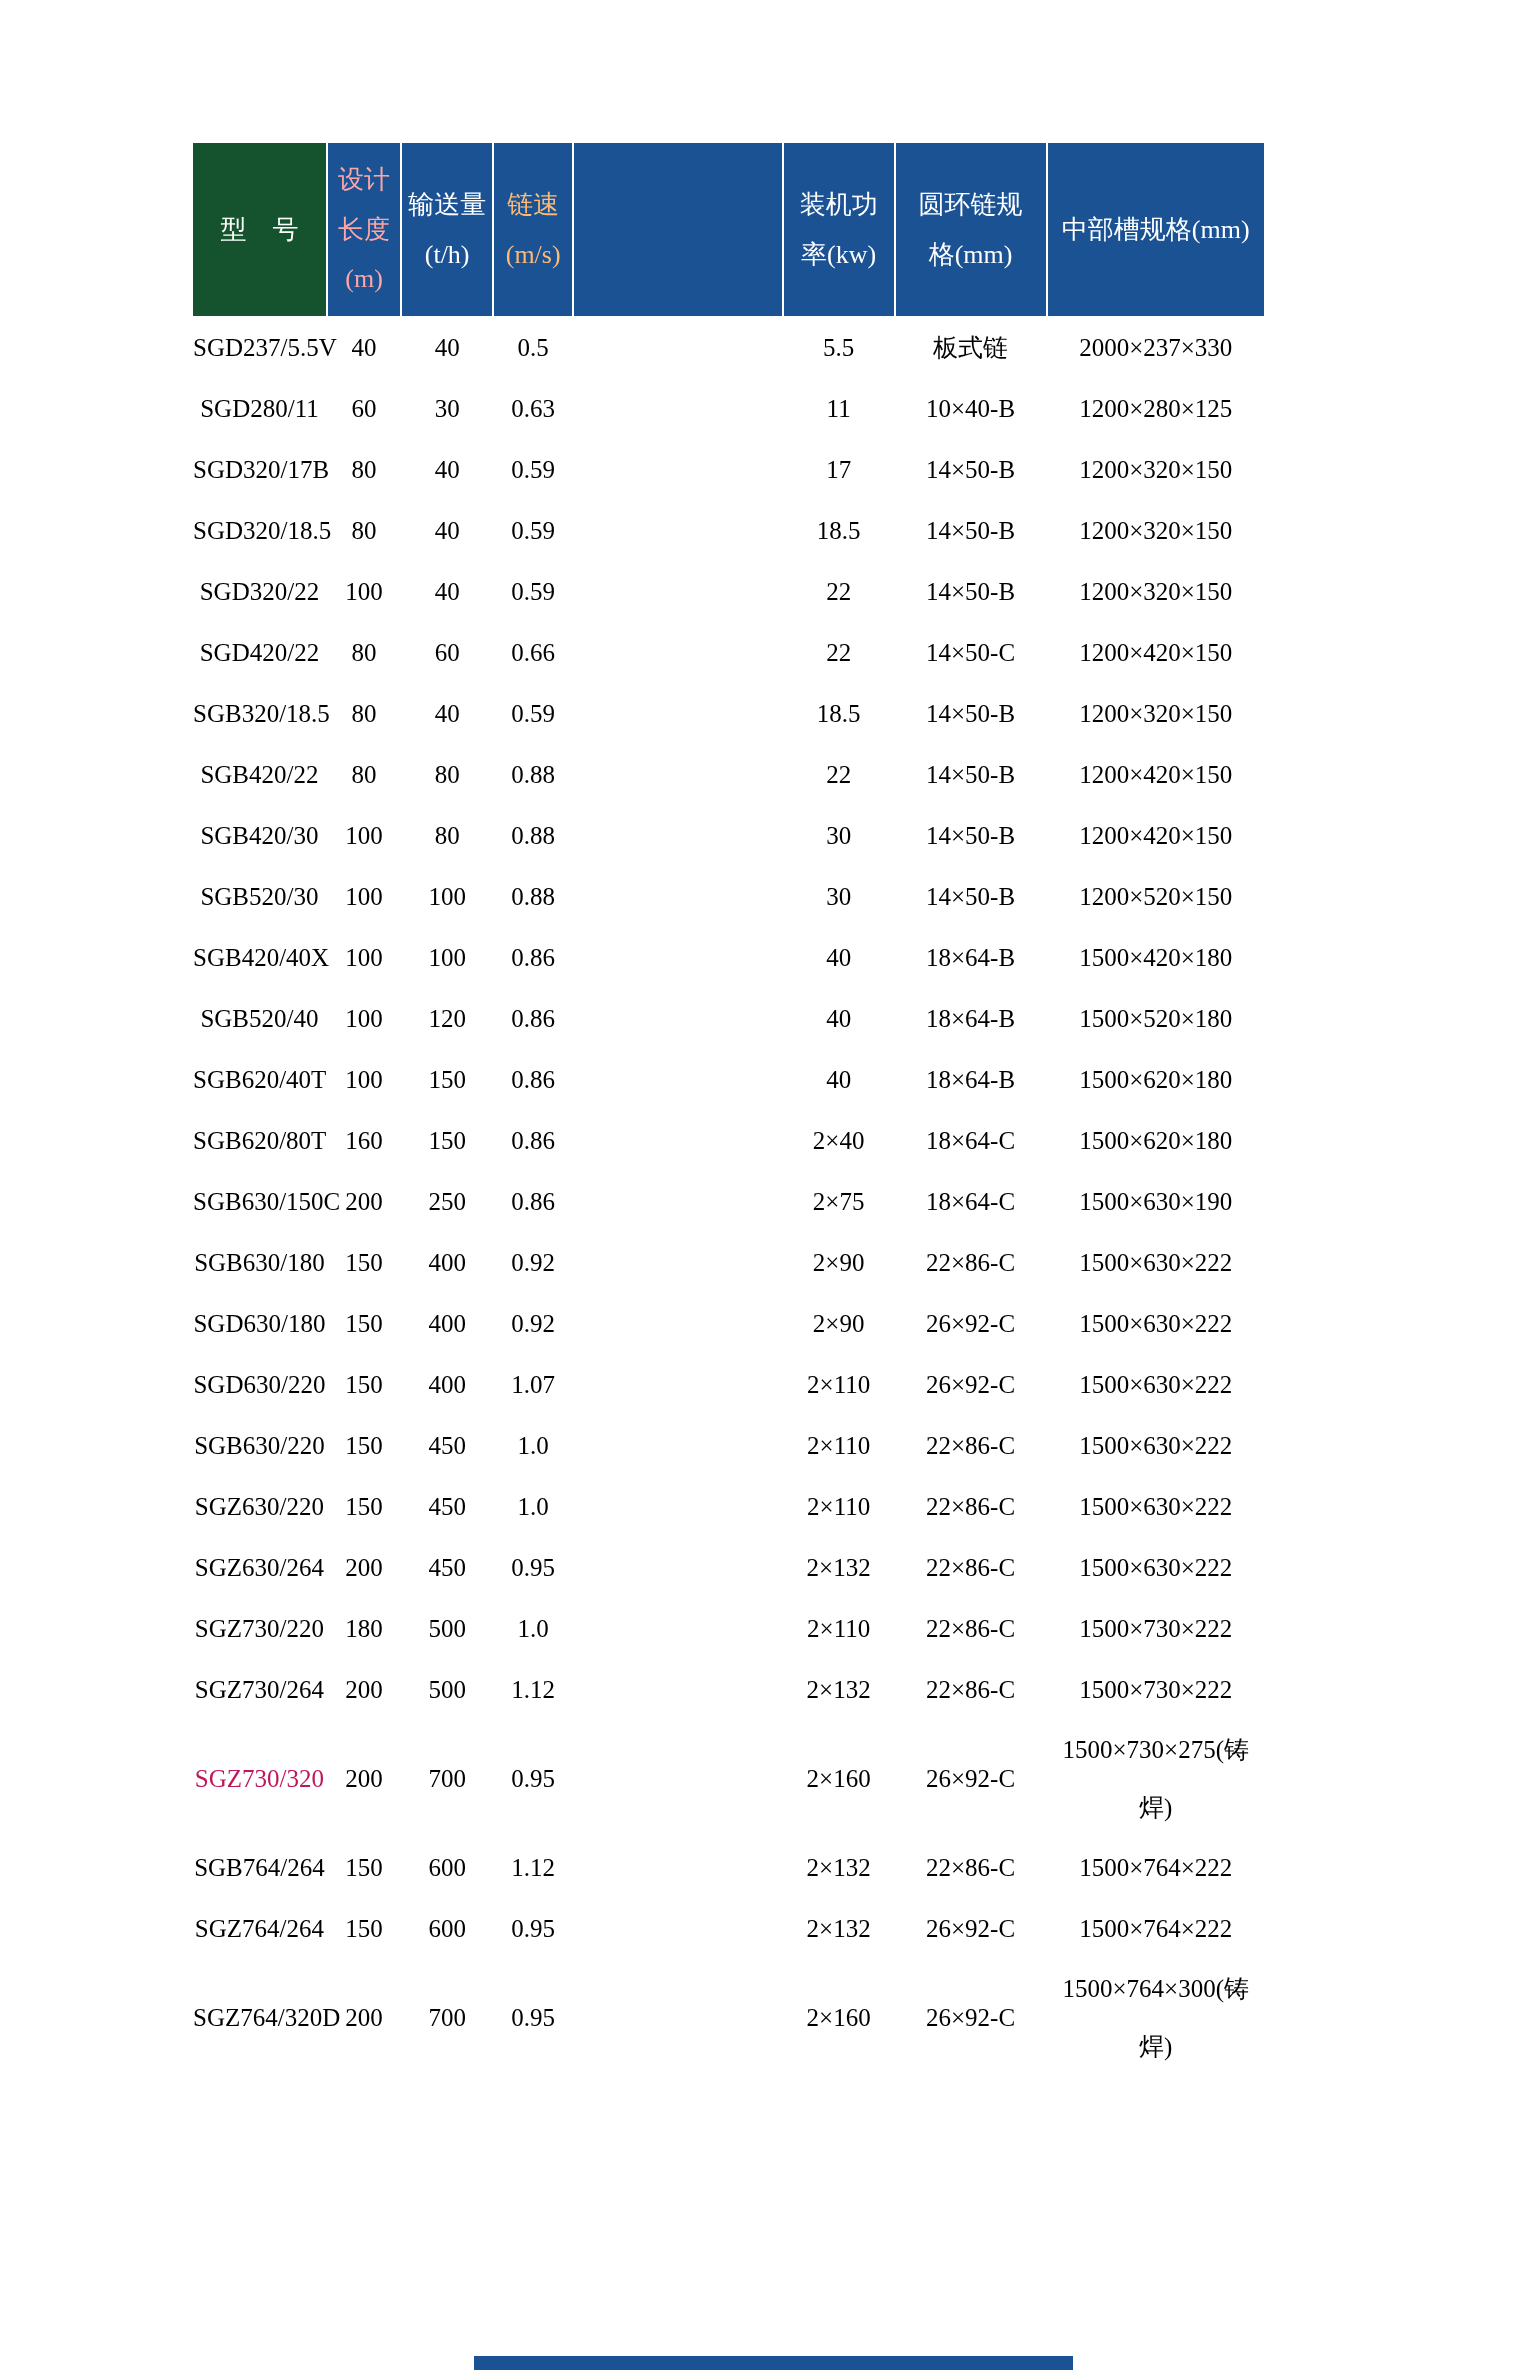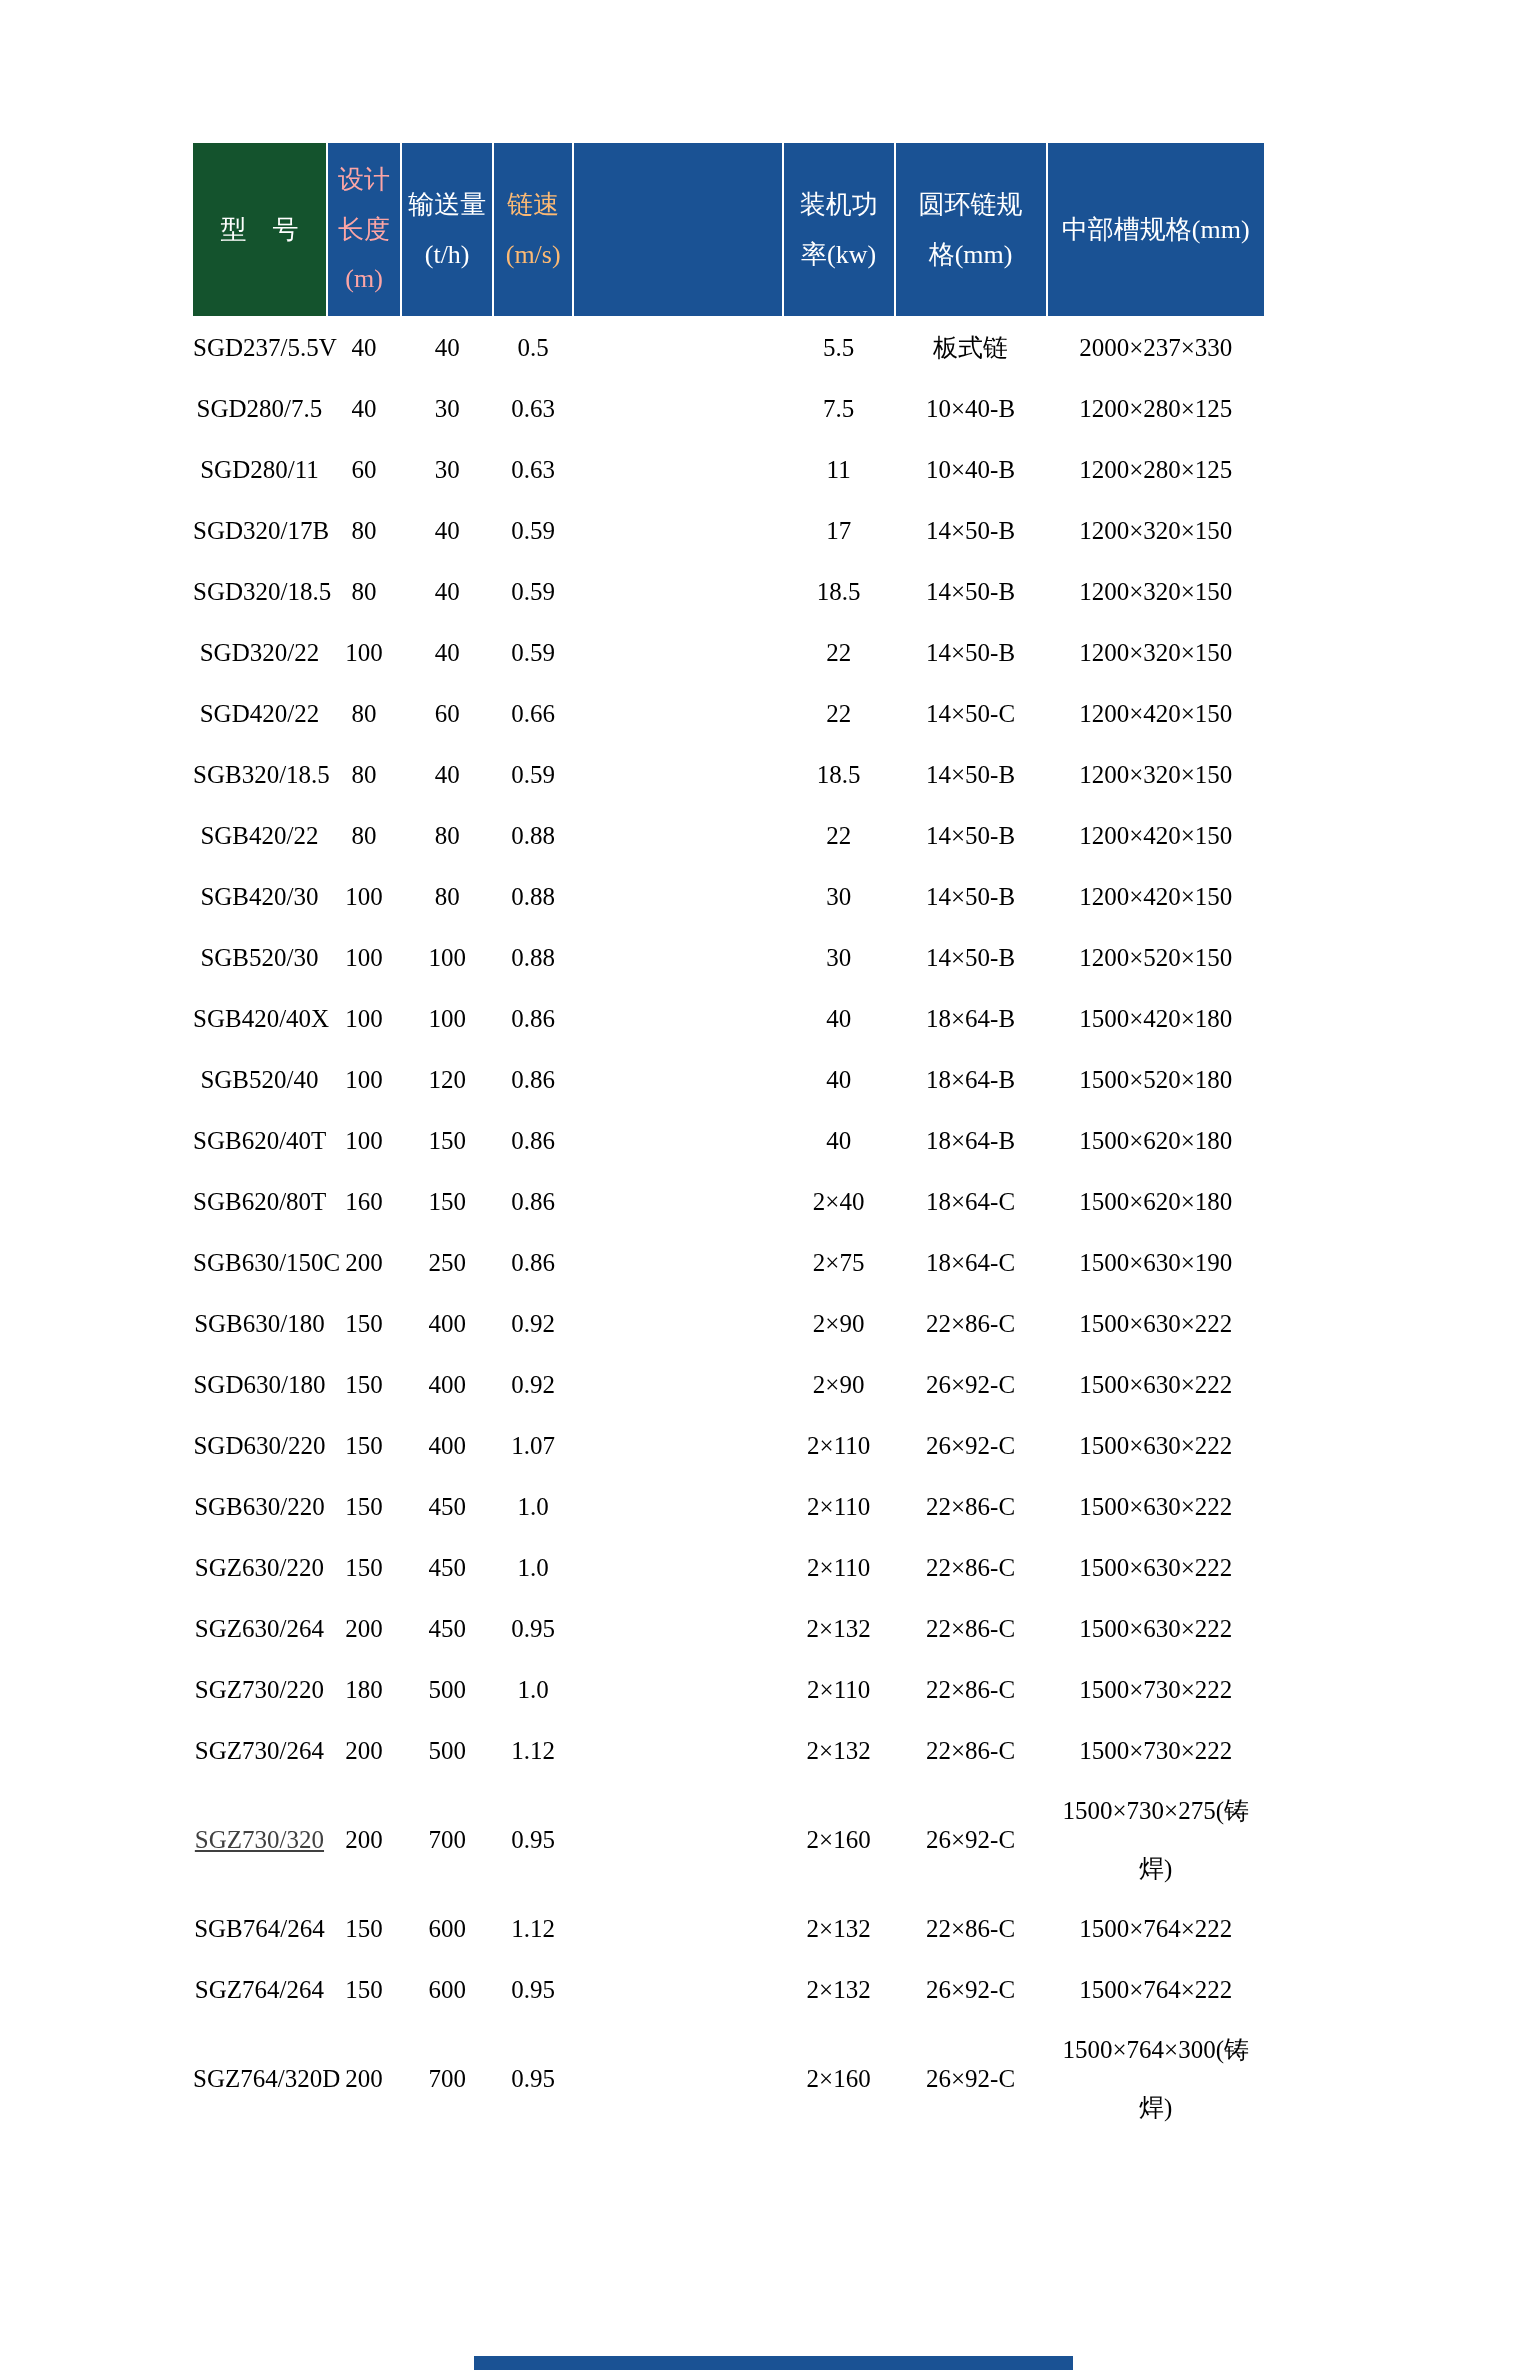--- a/index.html
+++ b/index.html
@@ -97,30 +97,20 @@
         <td style="color: rgb(0, 0, 0);">SGD237/5.5V</td>
         <td style="color: rgb(0, 0, 0);">40</td>
         <td style="color: rgb(0, 0, 0);">40</td>
         <td style="color: rgb(0, 0, 0);">0.5</td>
         <td style="color: rgb(0, 0, 0);"></td>
         <td style="color: rgb(0, 0, 0);">5.5</td>
         <td style="color: rgb(0, 0, 0);">板式链</td>
         <td style="color: rgb(0, 0, 0);">2000×237×330</td>
       </tr>
       <tr>
-        <td style="color: rgb(0, 0, 0);">SGD280/7.5</td>
-        <td style="color: rgb(0, 0, 0);">40</td>
-        <td style="color: rgb(0, 0, 0);">30</td>
-        <td style="color: rgb(0, 0, 0);">0.63</td>
-        <td style="color: rgb(0, 0, 0);"></td>
-        <td style="color: rgb(0, 0, 0);">7.5</td>
-        <td style="color: rgb(0, 0, 0);">10×40-B</td>
-        <td style="color: rgb(0, 0, 0);">1200×280×125</td>
-      </tr>
-      <tr>
         <td style="color: rgb(0, 0, 0);">SGD280/11</td>
         <td style="color: rgb(0, 0, 0);">60</td>
         <td style="color: rgb(0, 0, 0);">30</td>
         <td style="color: rgb(0, 0, 0);">0.63</td>
         <td style="color: rgb(0, 0, 0);"></td>
         <td style="color: rgb(0, 0, 0);">11</td>
         <td style="color: rgb(0, 0, 0);">10×40-B</td>
         <td style="color: rgb(0, 0, 0);">1200×280×125</td>
       </tr>
       <tr>
@@ -327,21 +317,21 @@
         <td style="color: rgb(0, 0, 0);">SGZ730/264</td>
         <td style="color: rgb(0, 0, 0);">200</td>
         <td style="color: rgb(0, 0, 0);">500</td>
         <td style="color: rgb(0, 0, 0);">1.12</td>
         <td style="color: rgb(0, 0, 0);"></td>
         <td style="color: rgb(0, 0, 0);">2×132</td>
         <td style="color: rgb(0, 0, 0);">22×86-C</td>
         <td style="color: rgb(0, 0, 0);">1500×730×222</td>
       </tr>
       <tr>
-        <td style="color: #404040; text-decoration: underline;">SGZ730/320</td>
+        <td style="color: #be185d;">SGZ730/320</td>
         <td style="color: rgb(0, 0, 0);">200</td>
         <td style="color: rgb(0, 0, 0);">700</td>
         <td style="color: rgb(0, 0, 0);">0.95</td>
         <td style="color: rgb(0, 0, 0);"></td>
         <td style="color: rgb(0, 0, 0);">2×160</td>
         <td style="color: rgb(0, 0, 0);">26×92-C</td>
         <td style="color: rgb(0, 0, 0);">1500×730×275(铸焊)</td>
       </tr>
       <tr>
         <td style="color: rgb(0, 0, 0);">SGB764/264</td>

